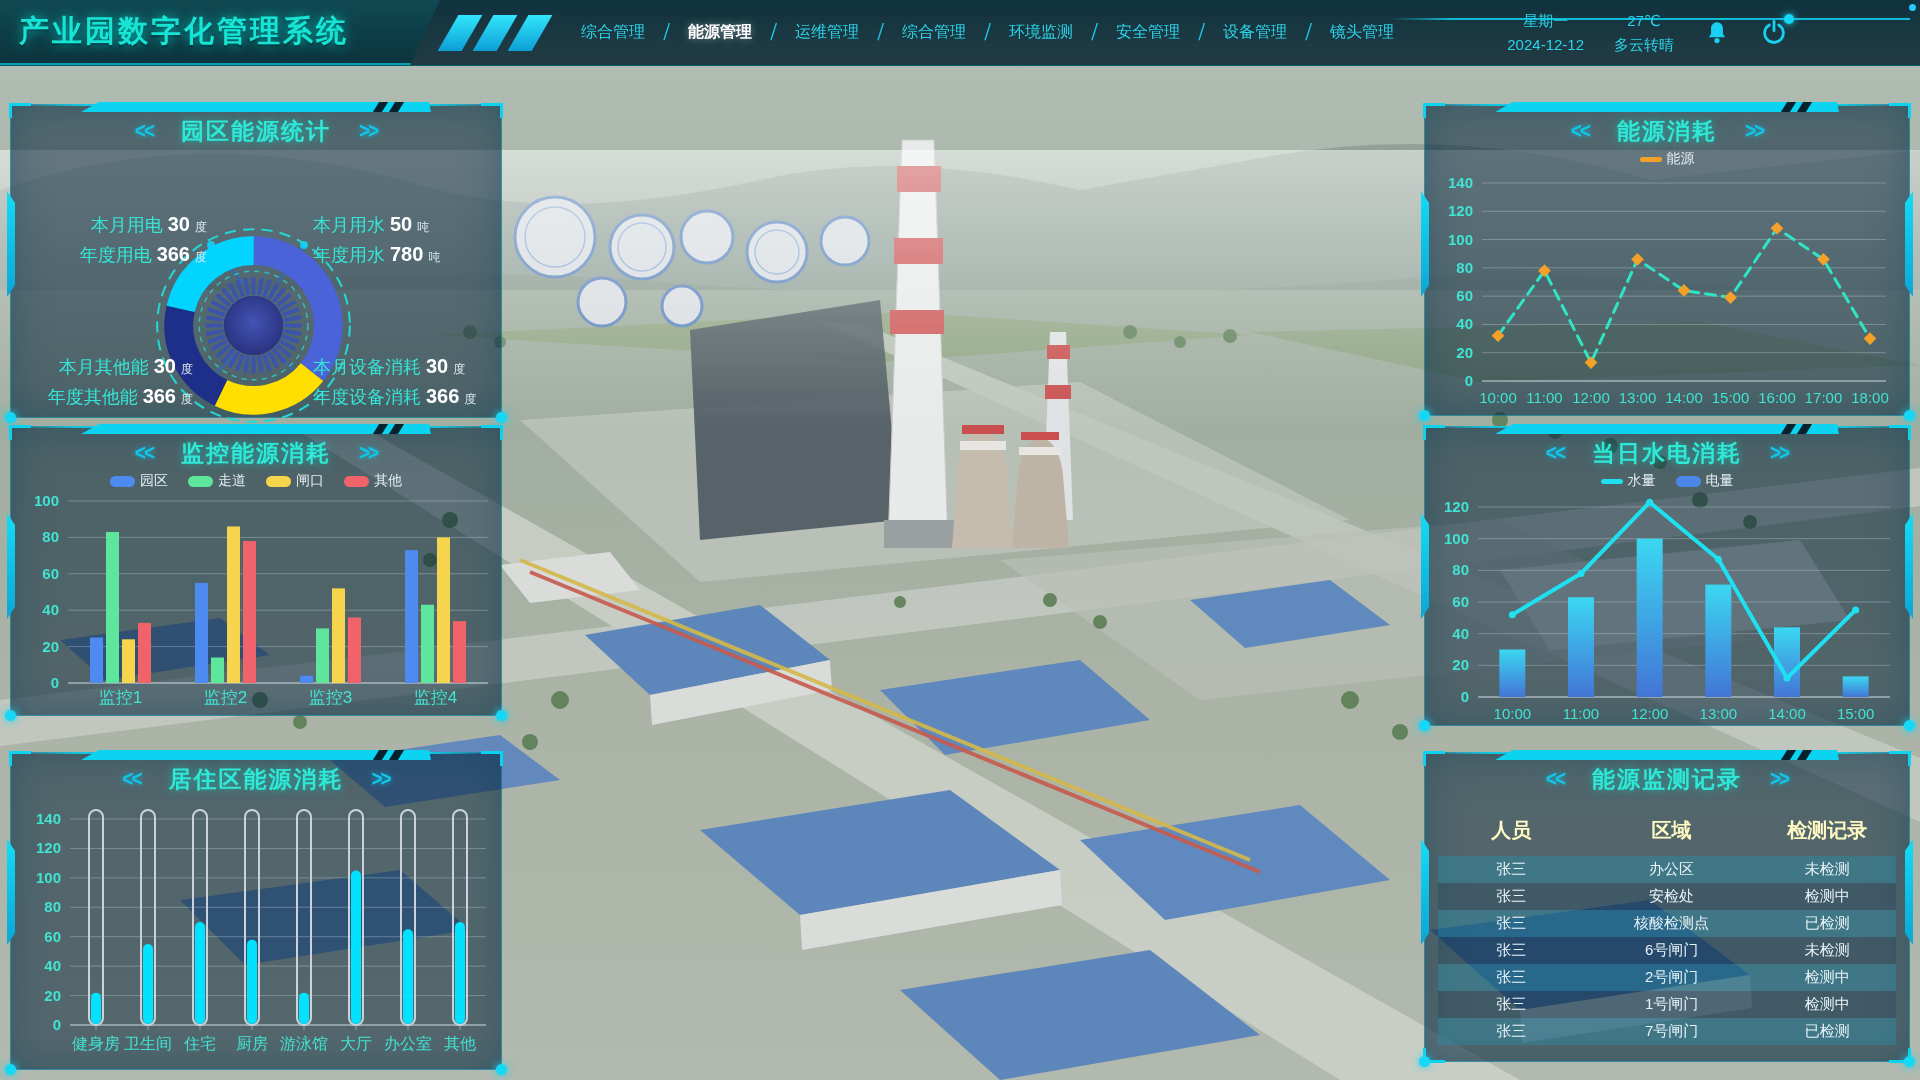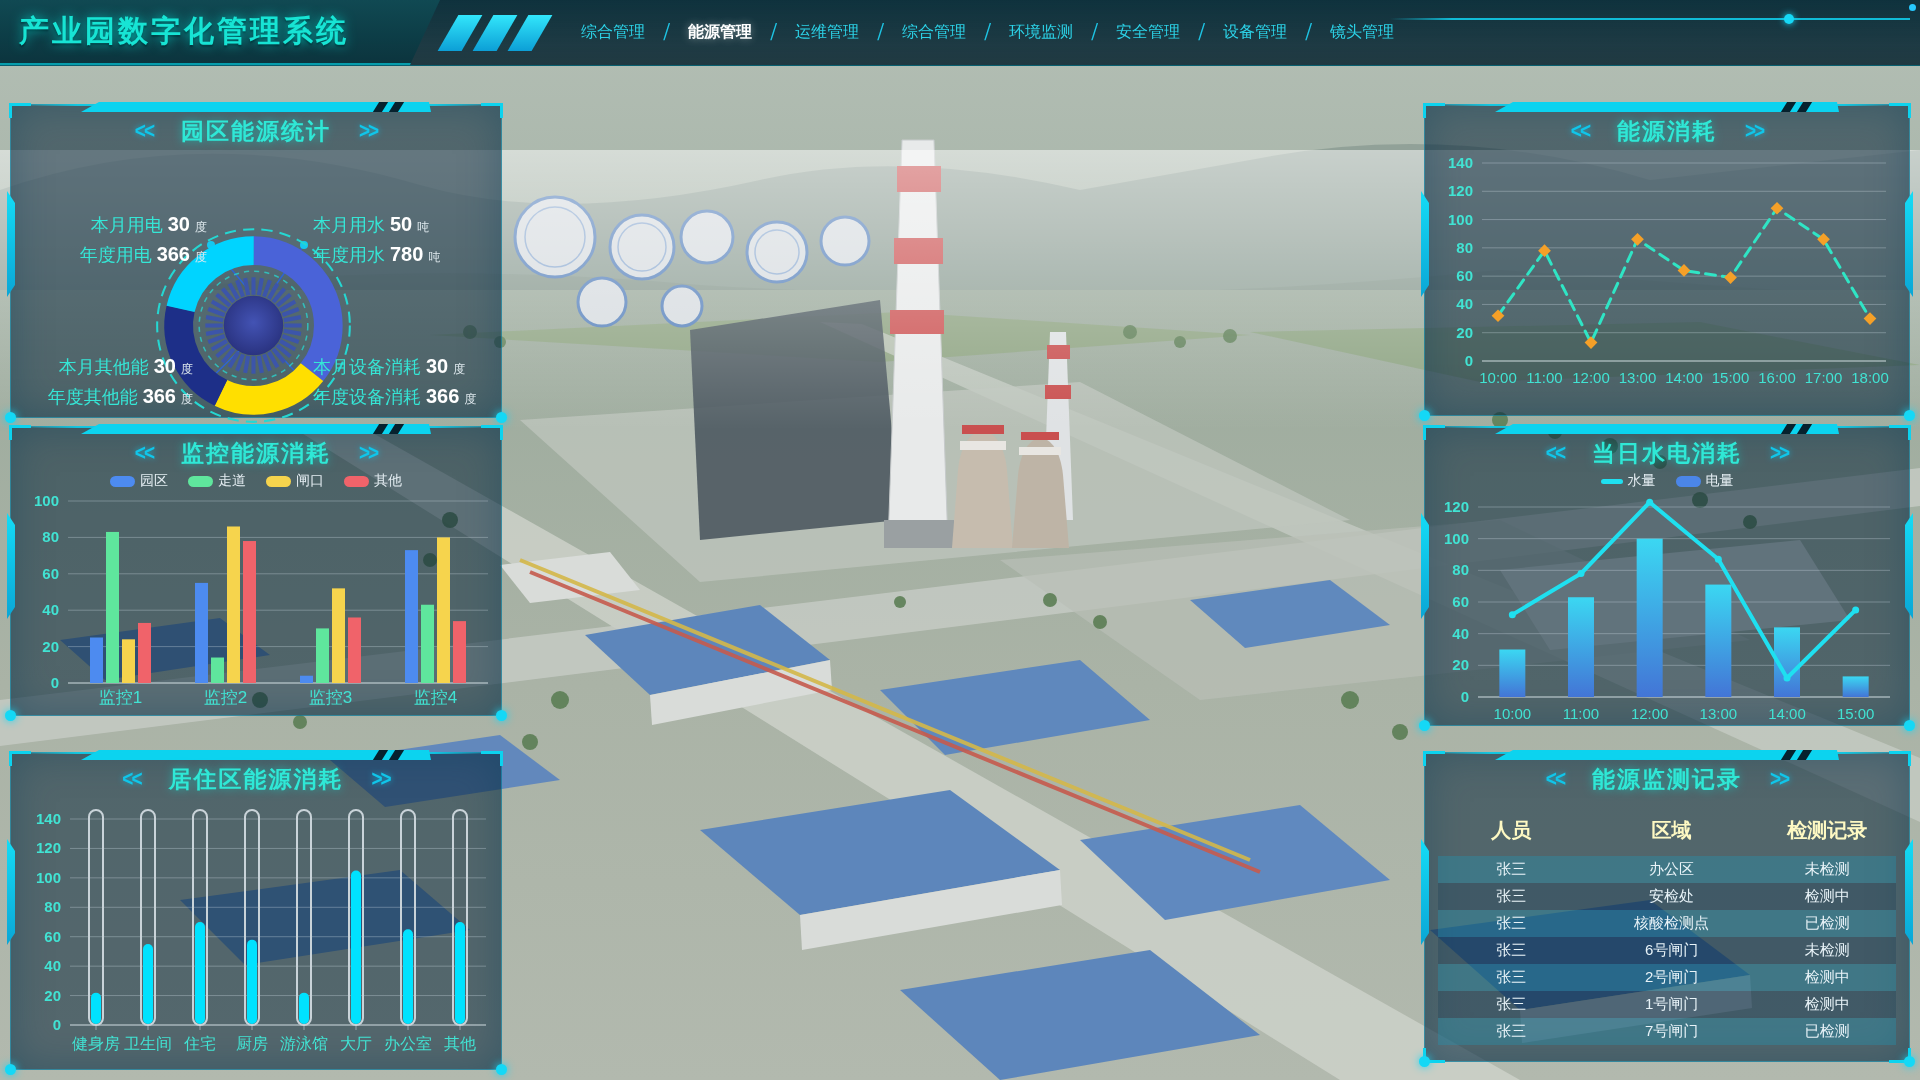--- a/index.html
+++ b/index.html
@@ -234,20 +234,42 @@
       <span class="nav-item">综合管理</span>
       <span class="nav-sep">/</span>
       <span class="nav-item">环境监测</span>
       <span class="nav-sep">/</span>
       <span class="nav-item">安全管理</span>
       <span class="nav-sep">/</span>
       <span class="nav-item">设备管理</span>
       <span class="nav-sep">/</span>
       <span class="nav-item">镜头管理</span>
     </nav>
+    <div class="hinfo">
+      <div class="datetime">
+        <div>星期一</div>
+        <div>2024-12-12</div>
+      </div>
+      <div class="weather">
+        <div>27℃</div>
+        <div>多云转晴</div>
+      </div>
+      <button class="icon-btn">
+        <svg width="26" height="26" viewBox="0 0 24 24">
+          <path d="M12 2 C8.5 2 6.5 4.8 6.5 8 L6.5 13 L4.5 16 L19.5 16 L17.5 13 L17.5 8 C17.5 4.8 15.5 2 12 2 Z" fill="#18d0f2"></path>
+          <circle cx="12" cy="19" r="2.4" fill="#18d0f2"></circle>
+        </svg>
+      </button>
+      <button class="icon-btn">
+        <svg width="28" height="28" viewBox="0 0 24 24">
+          <path d="M8 5.2 A8 8 0 1 0 16 5.2" fill="none" stroke="#18d0f2" stroke-width="2.4" stroke-linecap="round"></path>
+          <line x1="12" y1="2" x2="12" y2="10" stroke="#18d0f2" stroke-width="2.4" stroke-linecap="round"></line>
+        </svg>
+      </button>
+    </div>
     <div class="hline"></div>
     <div class="hdot"></div>
     <div class="corner-dot"></div>
   </header>
 
   <section class="panel" id="p1">
     <div class="frame" aria-hidden="true">
       <div class="deco-line"></div>
         <div class="deco-top">
           <i class="a"></i>
@@ -535,20 +557,26 @@
         <div class="stab"></div>
         <div class="stab r"></div>
       <div class="pdot l"></div>
         <div class="pdot r"></div>
     </div>
     <div class="ptitle-row">
       <span class="arr">&lt;&lt;</span>
       <h2 class="ptitle">能源消耗</h2>
       <span class="arr">&gt;&gt;</span>
     </div>
+    <div class="legend">
+      <span class="litem">
+          <i class="pill line" style="background: rgb(245, 160, 40);"></i>
+          <span>能源</span>
+        </span>
+    </div>
     <svg id="chart-line" class="chart" width="470" height="238">
         <line x1="50" y1="210" x2="454" y2="210" stroke="rgba(232,242,246,.85)" stroke-width="1"></line>
         <text x="41" y="215" fill="#41e3d3" font-size="15" text-anchor="end" font-weight="600">0</text>
         <line x1="50" y1="181.71428571428572" x2="454" y2="181.71428571428572" stroke="rgba(216,228,235,.32)" stroke-width="1"></line>
         <text x="41" y="186.71428571428572" fill="#41e3d3" font-size="15" text-anchor="end" font-weight="600">20</text>
         <line x1="50" y1="153.42857142857144" x2="454" y2="153.42857142857144" stroke="rgba(216,228,235,.32)" stroke-width="1"></line>
         <text x="41" y="158.42857142857144" fill="#41e3d3" font-size="15" text-anchor="end" font-weight="600">40</text>
         <line x1="50" y1="125.14285714285714" x2="454" y2="125.14285714285714" stroke="rgba(216,228,235,.32)" stroke-width="1"></line>
         <text x="41" y="130.14285714285714" fill="#41e3d3" font-size="15" text-anchor="end" font-weight="600">60</text>
         <line x1="50" y1="96.85714285714286" x2="454" y2="96.85714285714286" stroke="rgba(216,228,235,.32)" stroke-width="1"></line>

